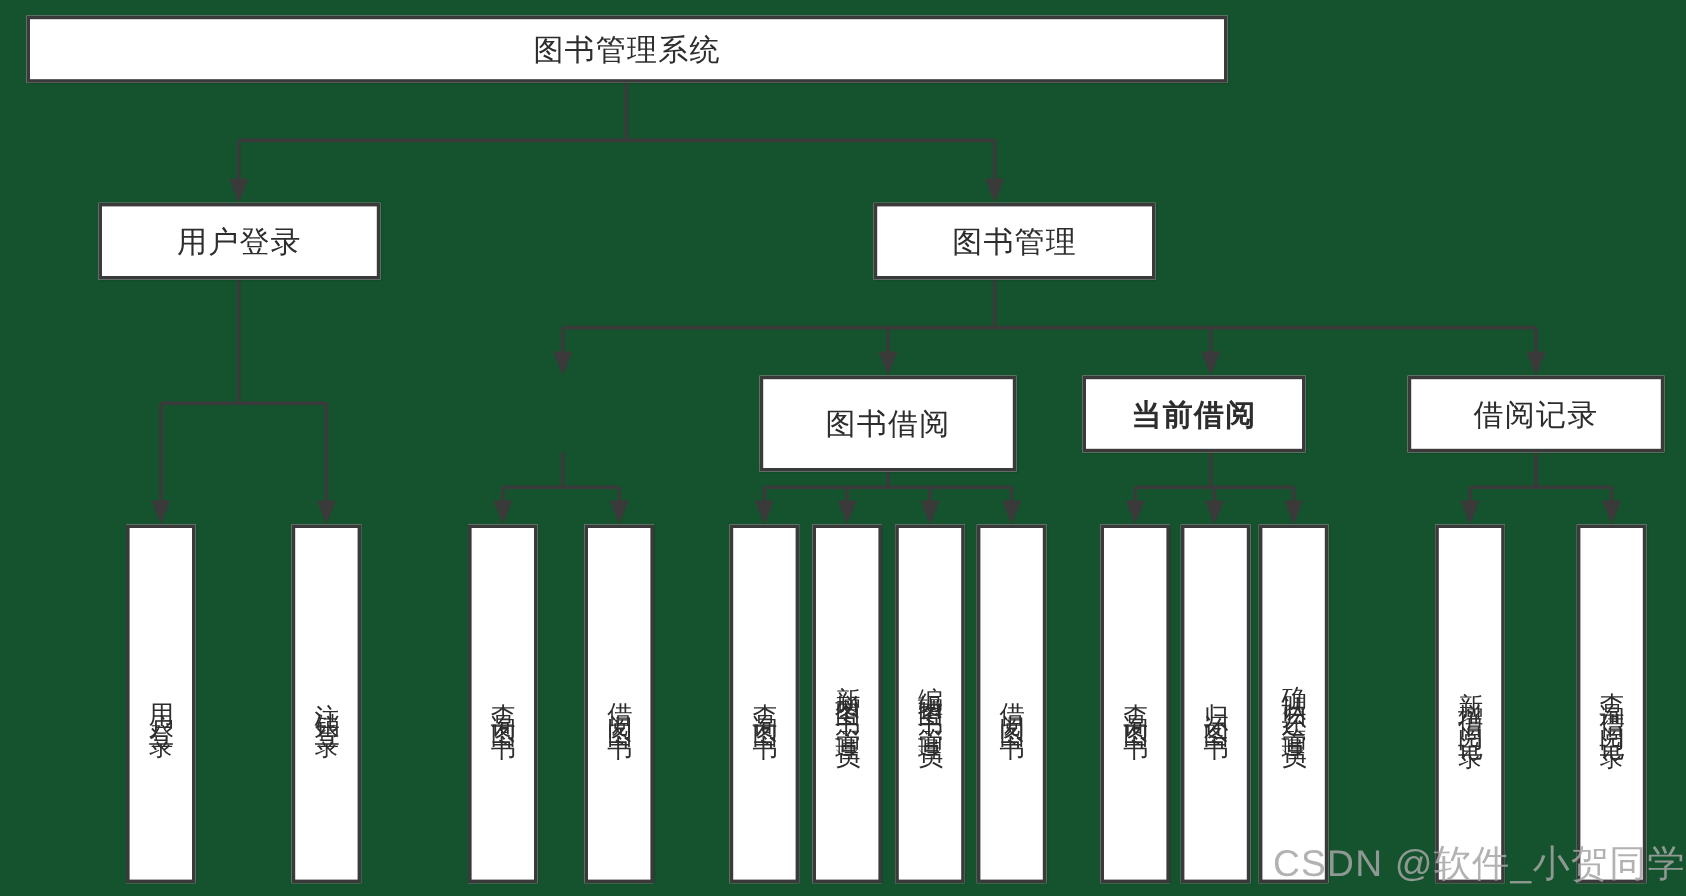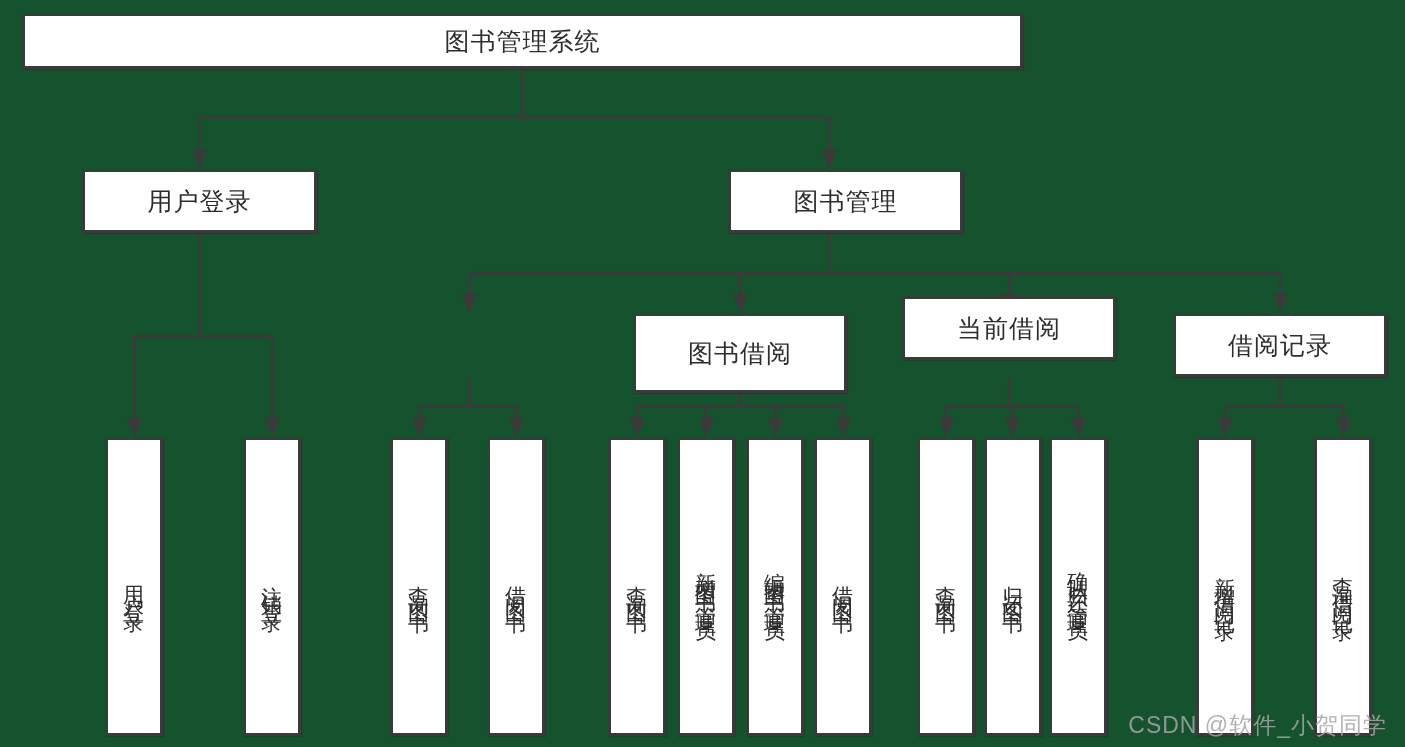--- a/index.html
+++ b/index.html
@@ -48,23 +48,23 @@
     text-orientation: mixed;
     letter-spacing: 9px;
     line-height: 1;
     white-space: nowrap;
   }
   .vnode .vtext.tight {
     letter-spacing: 7px;
   }
   #watermark {
     position: absolute;
-    right: 18px;
+    right: 0;
     bottom: 6px;
-    font-size: 23px;
+    font-size: 31px;
     color: rgba(165,165,165,0.85);
     letter-spacing: 1px;
     white-space: nowrap;
   }
 </style>
 </head>
 <body>
 
 <div id="canvas">
 
@@ -133,21 +133,21 @@
       <path d="M1335 417 L1351 417 L1343 437 Z"></path>
     </g>
   </svg>
 
   <div class="node hnode" style="left:22px; top:13px; width:1001px; height:56px;">图书管理系统</div>
 
   <div class="node hnode" style="left:82px; top:169px; width:235px; height:64px;">用户登录</div>
   <div class="node hnode" style="left:728px; top:169px; width:235px; height:64px;">图书管理</div>
 
   <div class="node hnode" style="left:633px; top:313px; width:214px; height:80px;">图书借阅</div>
-  <div class="node hnode" style="left:902px; top:296px; width:214px; height:64px;">当前借阅</div>
+  <div class="node hnode" style="left:902px; top:313px; width:186px; height:64px;font-weight:bold;">当前借阅</div>
   <div class="node hnode" style="left:1173px; top:313px; width:214px; height:64px;">借阅记录</div>
 
   <div class="node vnode" style="left:105px;">
     <span class="vtext">用户登录</span>
   </div>
   <div class="node vnode" style="left:243px;">
     <span class="vtext">注销登录</span>
   </div>
 
   <div class="node vnode" style="left:390px;">

